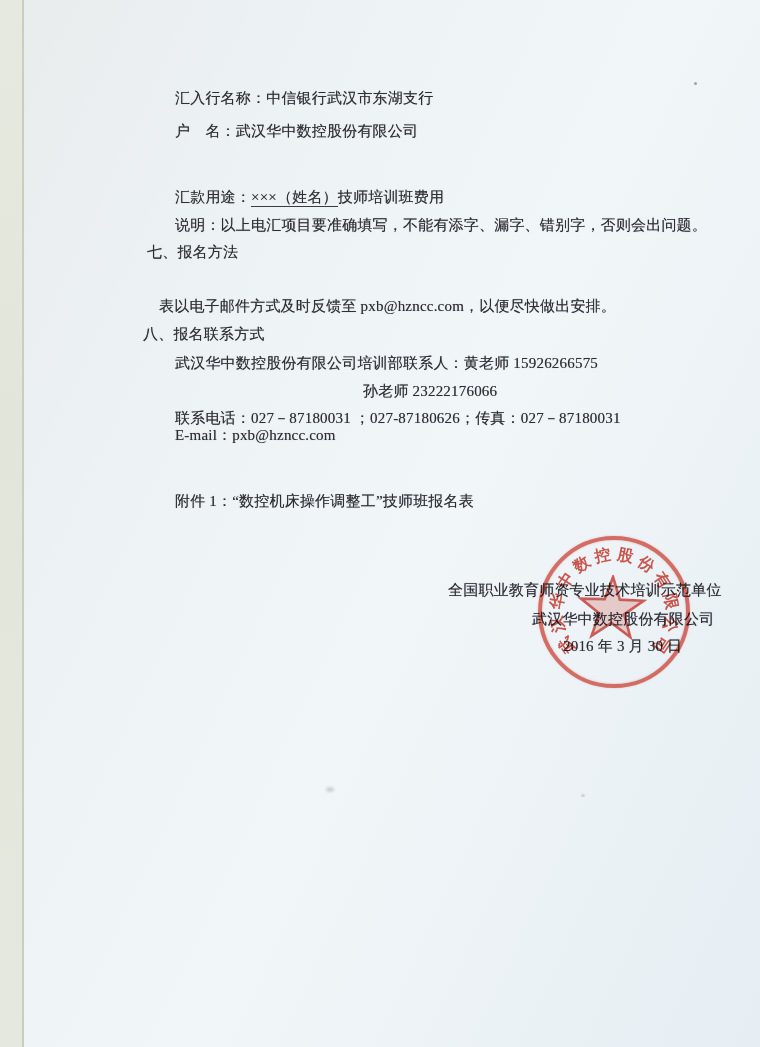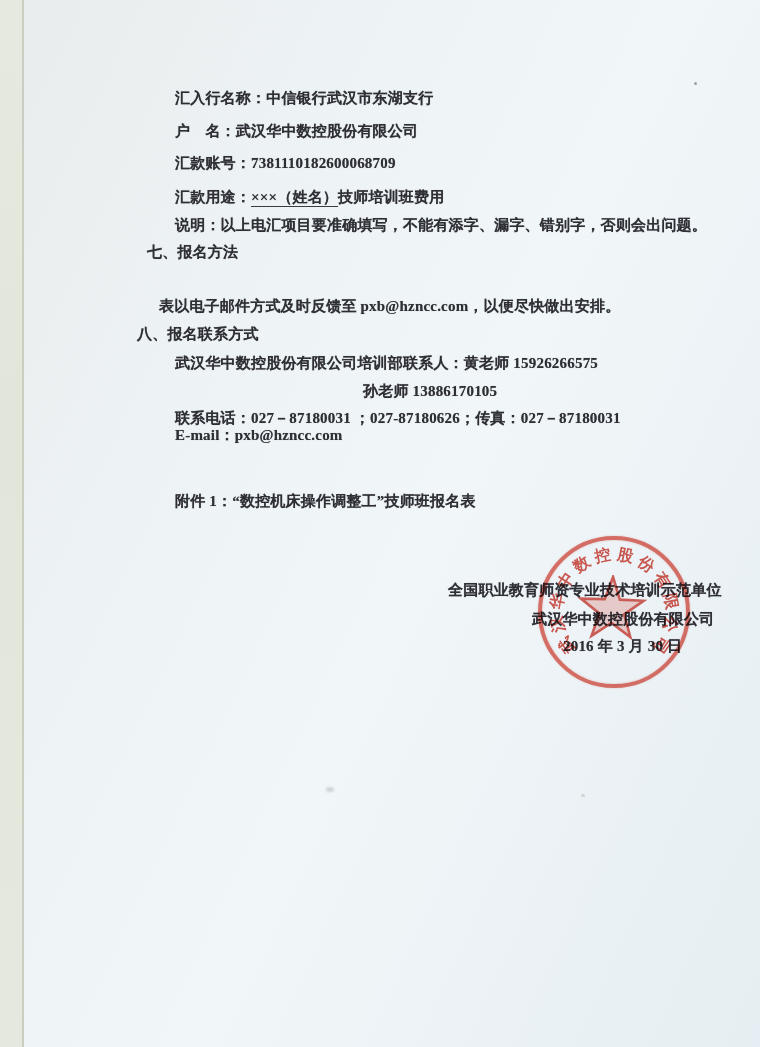--- a/index.html
+++ b/index.html
@@ -12,21 +12,20 @@
   .scan-edge{
     position:absolute;left:0;top:0;width:22px;height:1047px;
     background:linear-gradient(180deg,#e6e9df 0%,#e2e6da 40%,#e4e8de 100%);
     border-right:2px solid #c9cec0;
   }
   .line{
     position:absolute;white-space:nowrap;
     font-size:15px;line-height:20px;color:#2e2e35;
     letter-spacing:.2px;
     text-shadow:0 0 .7px rgba(46,46,58,.55);
-    font-weight:bold;
   }
   .u{border-bottom:1.4px solid #3a3a42;padding-bottom:1px;}
   
   .stamp{
     position:absolute;left:538px;top:536px;width:152px;height:152px;
     mix-blend-mode:multiply;opacity:.88;filter:blur(.35px);
     pointer-events:none;
   }
   .stamp-ring{
     position:absolute;inset:0;border:4px solid rgba(216,57,44,.82);border-radius:50%;
@@ -49,30 +48,29 @@
 </style>
 </head>
 <body>
 
 <div class="page">
 
   <div class="scan-edge"></div>
 
   <div class="line" style="left:175px;top:88px">汇入行名称：中信银行武汉市东湖支行</div>
   <div class="line" style="left:175px;top:121px">户　名：武汉华中数控股份有限公司</div>
-  <div class="line" style="left:175px;top:153px">汇款账号：7381110182600068709</div>
   <div class="line" style="left:175px;top:187px"><span>汇款用途：</span><span class="u">×××（姓名）</span><span>技师培训班费用</span></div>
   <div class="line" style="left:175px;top:215px">说明：以上电汇项目要准确填写，不能有添字、漏字、错别字，否则会出问题。</div>
 
   <div class="line" style="left:147px;top:242px">七、报名方法</div>
   <div class="line" style="left:159px;top:296px">表以电子邮件方式及时反馈至 pxb@hzncc.com，以便尽快做出安排。</div>
 
-  <div class="line" style="left:137px;top:324px">八、报名联系方式</div>
+  <div class="line" style="left:143px;top:324px">八、报名联系方式</div>
   <div class="line" style="left:175px;top:353px">武汉华中数控股份有限公司培训部联系人：黄老师 15926266575</div>
-  <div class="line" style="left:363px;top:381px">孙老师 13886170105</div>
+  <div class="line" style="left:363px;top:381px">孙老师 23222176066</div>
   <div class="line" style="left:175px;top:408px">联系电话：027－87180031 ；027-87180626；传真：027－87180031</div>
   <div class="line" style="left:175px;top:425px">E-mail：pxb@hzncc.com</div>
 
   <div class="line" style="left:175px;top:491px">附件 1：“数控机床操作调整工”技师班报名表</div>
 
   <div class="line" style="left:532px;top:609px">武汉华中数控股份有限公司</div>
   <div class="line" style="left:448px;top:580px">全国职业教育师资专业技术培训示范单位</div>
   <div class="line" style="left:563px;top:636px">2016 年 3 月 30 日</div>
 
   <div class="stamp">

